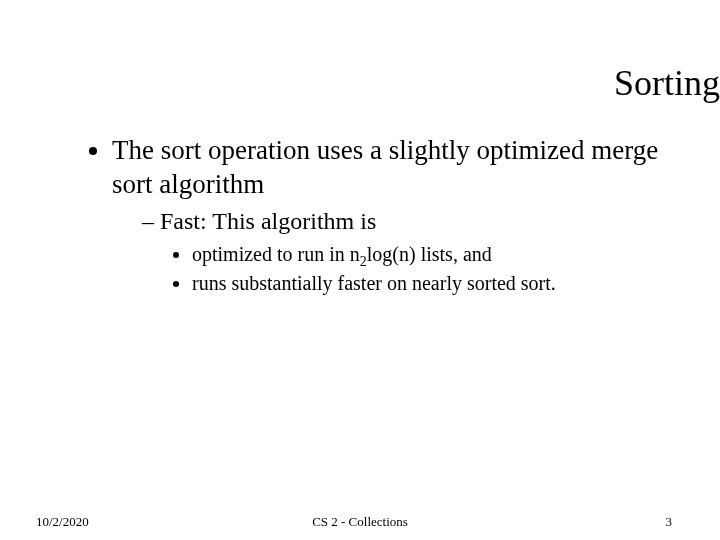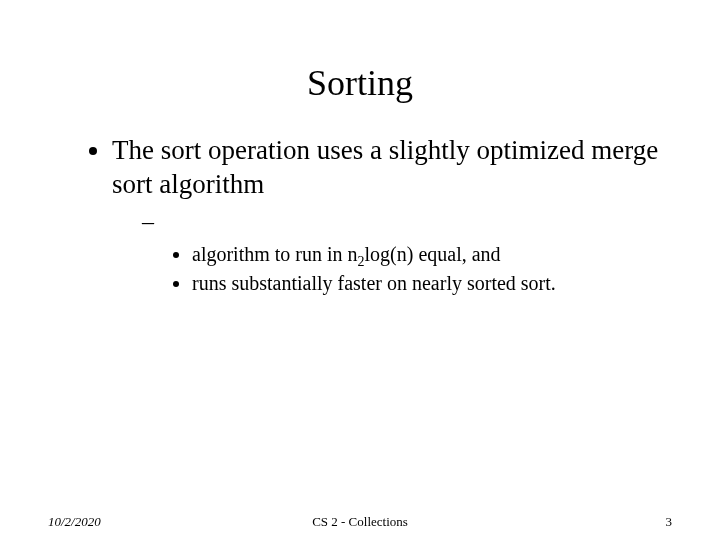--- a/index.html
+++ b/index.html
@@ -11,21 +11,21 @@
     font-family: "Times New Roman", Times, serif;
     color: #000;
   }
   .slide {
     position: relative;
     width: 720px;
     height: 540px;
     box-sizing: border-box;
   }
   .title {
-    text-align: center;
+    text-align: right;
     font-size: 36px;
     font-weight: normal;
     margin: 0;
     padding-top: 62px;
     padding-bottom: 30px;
   }
   .body {
     padding-left: 48px;
     padding-right: 48px;
     margin-left: 36px;
@@ -69,22 +69,21 @@
   .footer {
     position: absolute;
     bottom: 26px;
     left: 0;
     width: 100%;
     font-size: 13px;
     font-family: "Times New Roman", Times, serif;
   }
   .footer .date {
     position: absolute;
-    left: 48px;
-    font-style: italic;
+    left: 36px;
   }
   .footer .center {
     position: absolute;
     left: 0;
     width: 100%;
     text-align: center;
   }
   .footer .page {
     position: absolute;
     right: 48px;
@@ -96,23 +95,24 @@
 <div class="slide">
 
   <h1 class="title">Sorting</h1>
 
   <div class="body">
     <ul class="lvl1">
       <li>
         <span>The sort operation uses a slightly optimized merge sort algorithm</span>
         <ul class="lvl2">
           <li>
+            <span>Fast: This algorithm is</span>
             <ul class="lvl3">
               <li>
-                <span>algorithm to run in n</span><sub>2</sub><span>log(n) equal, and</span>
+                <span>optimized to run in n</span><sub>2</sub><span>log(n) lists, and</span>
               </li>
               <li>
                 <span>runs substantially faster on nearly sorted sort.</span>
               </li>
             </ul>
           </li>
         </ul>
       </li>
     </ul>
   </div>

